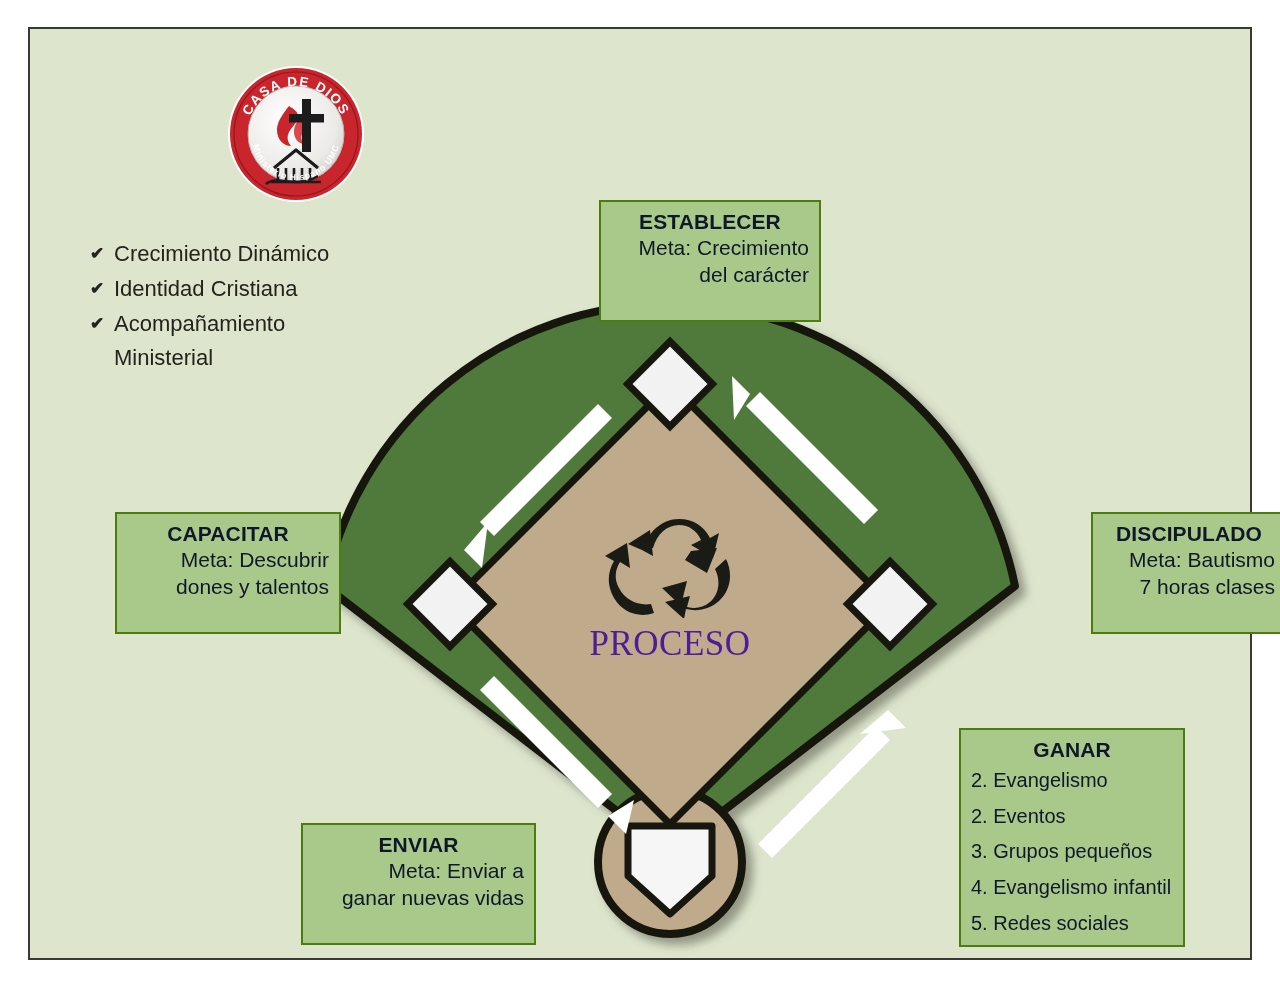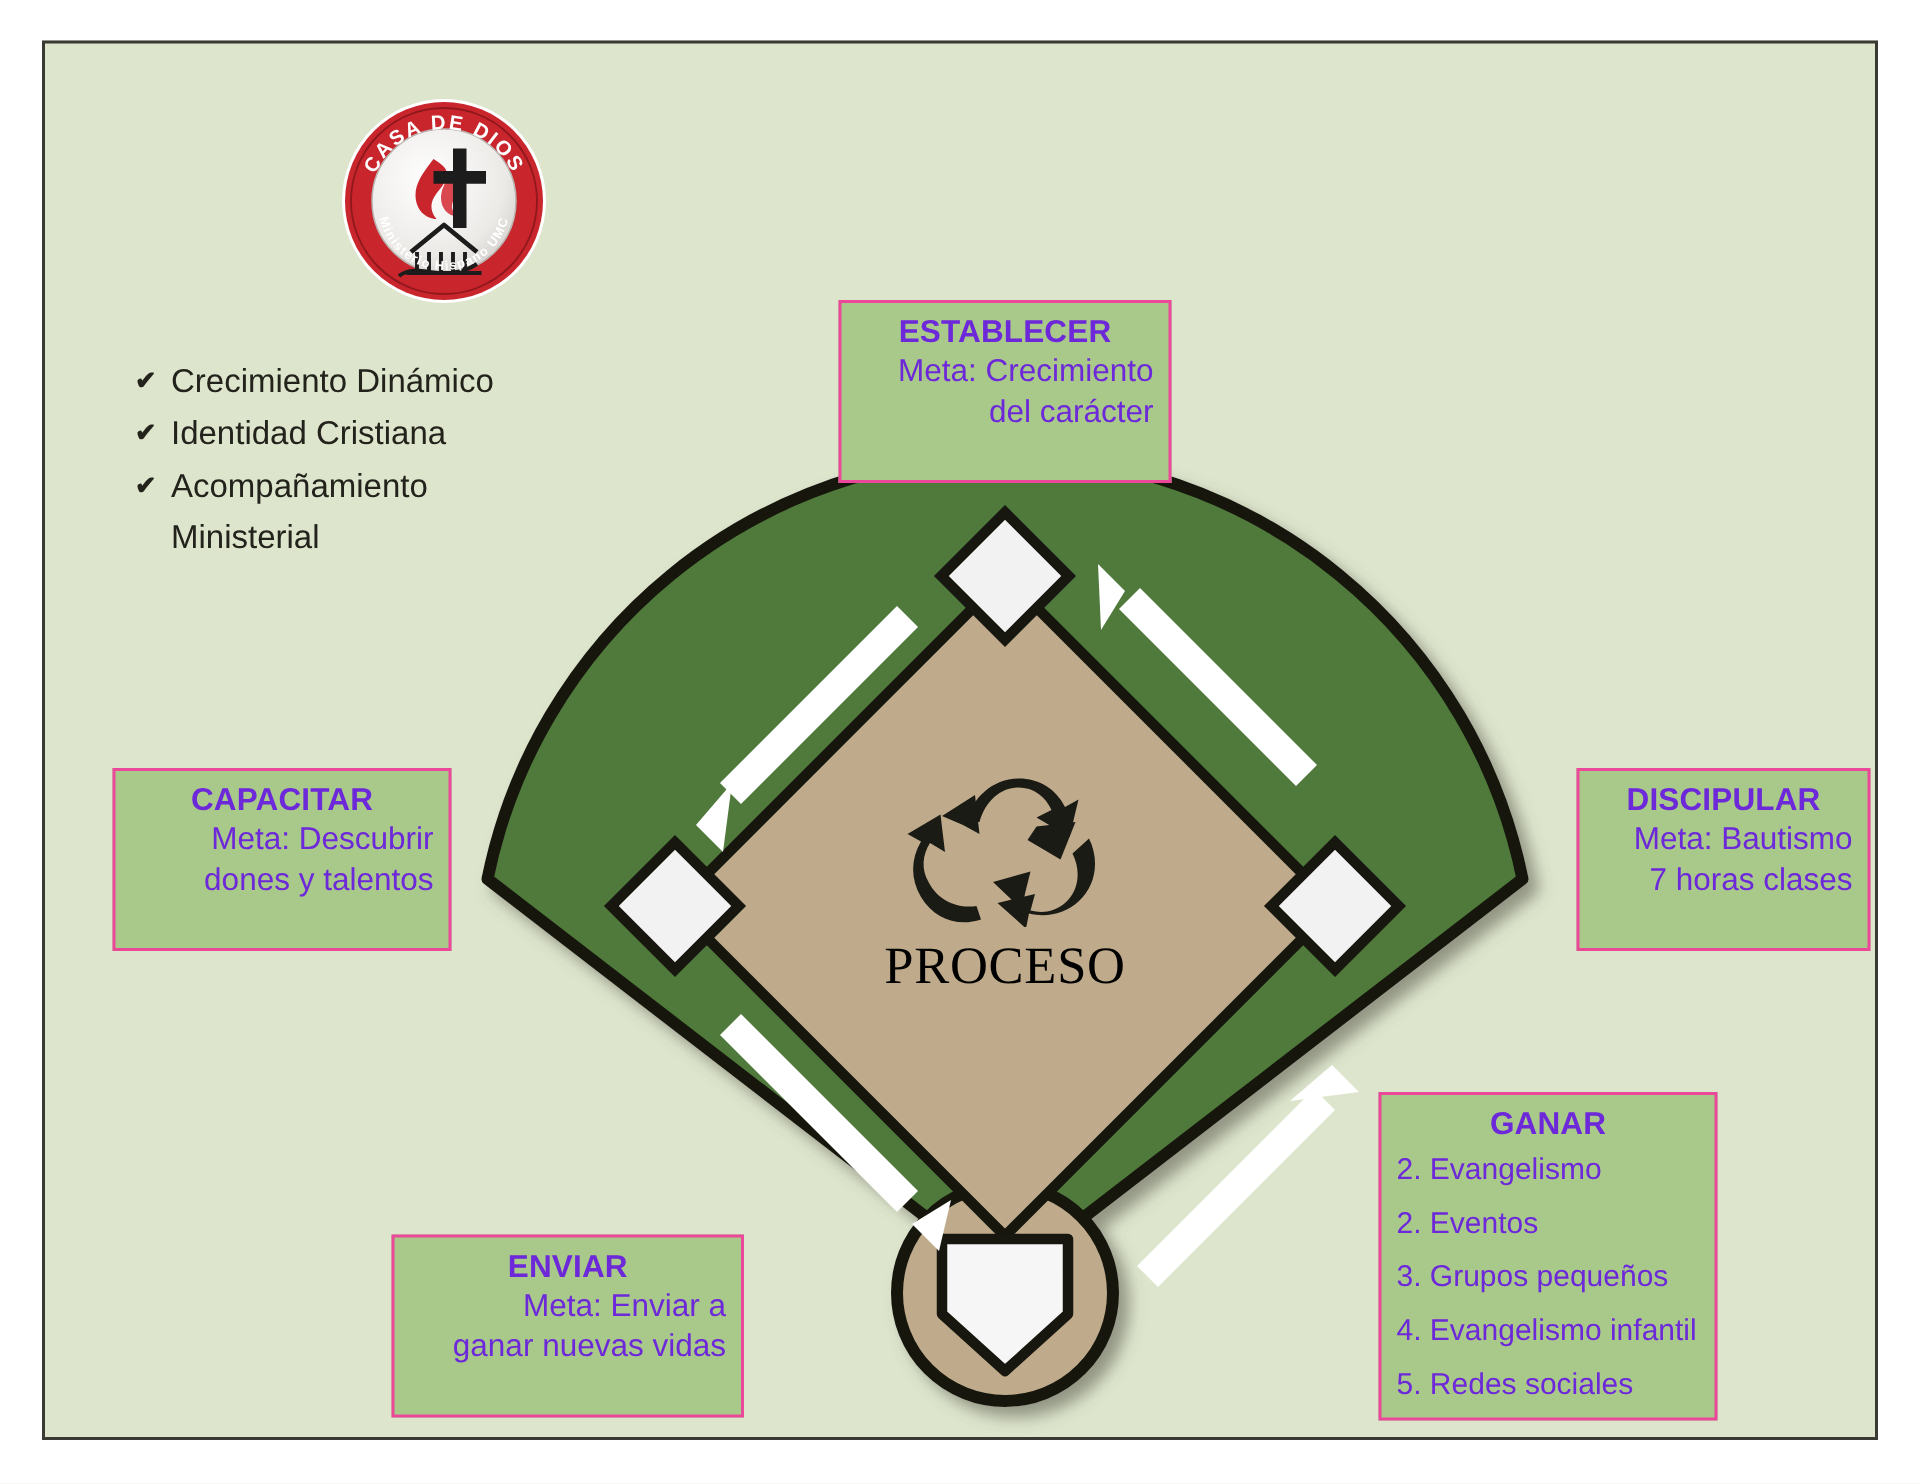--- a/index.html
+++ b/index.html
@@ -98,33 +98,34 @@
     top: 485px;
     width: 280px;
     text-align: center;
     pointer-events: none;
   }
   #proceso .recycle { height: 108px; }
   #proceso .recycle svg { display: block; margin: 0 auto; }
   #proceso .proceso-label {
     font-family: "Liberation Serif", serif;
     font-size: 35px;
-    color: #000000;
+    color: #4c1d95;
     letter-spacing: 0.5px;
     margin-top: 2px;
   }
 
   
   .box {
     position: absolute;
     background: #a9c98b;
-    border: 2px solid #ec4899;
+    border: 2px solid #4d7c0f;
     box-sizing: border-box;
-    color: #6d28d9;
+    color: #0f172a;
     padding: 7px 10px 10px 10px;
+    margin-left: 40px;
   }
   .box .box-title {
     font-weight: bold;
     font-size: 21px;
     text-align: center;
     letter-spacing: 0.1px;
     line-height: 1.25;
   }
   .box .box-line {
     font-size: 21px;
@@ -281,21 +282,21 @@
       <div class="box-line">del carácter</div>
     </div>
 
     <div id="box-capacitar" class="box">
       <div class="box-title">CAPACITAR</div>
       <div class="box-line">Meta: Descubrir</div>
       <div class="box-line">dones y talentos</div>
     </div>
 
     <div id="box-discipular" class="box">
-      <div class="box-title">DISCIPULAR</div>
+      <div class="box-title">DISCIPULADO</div>
       <div class="box-line">Meta: Bautismo</div>
       <div class="box-line">7 horas clases</div>
     </div>
 
     <div id="box-enviar" class="box">
       <div class="box-title">ENVIAR</div>
       <div class="box-line">Meta: Enviar a</div>
       <div class="box-line">ganar nuevas vidas</div>
     </div>
 

